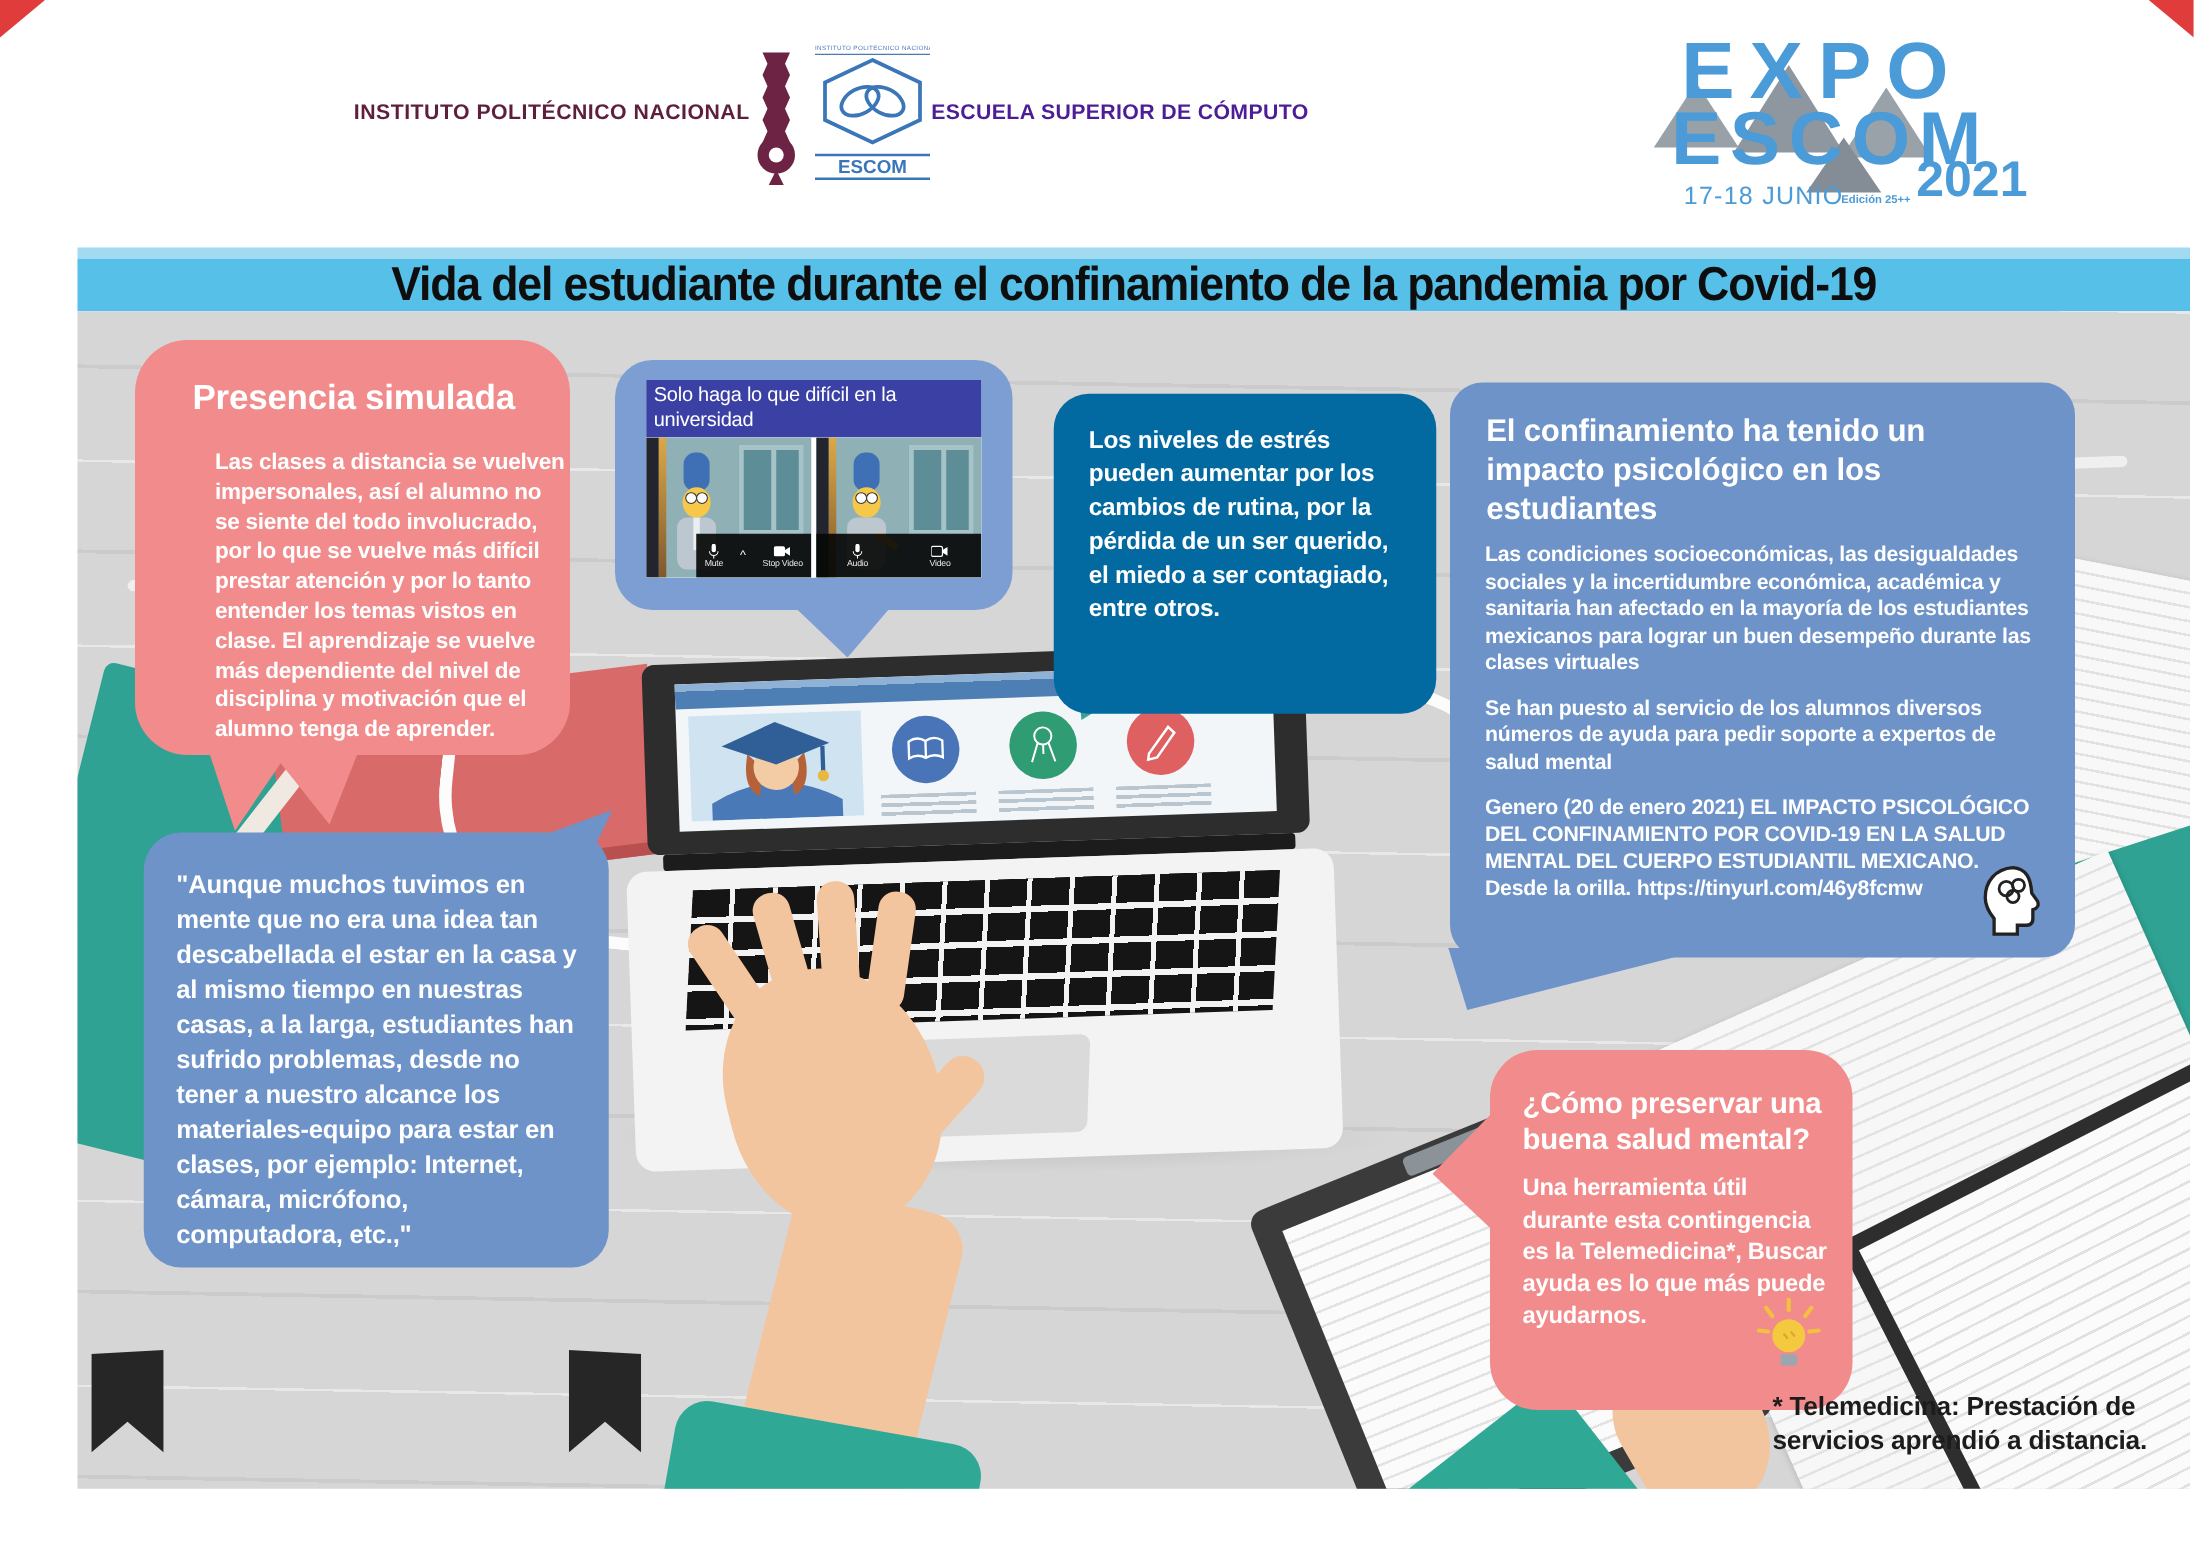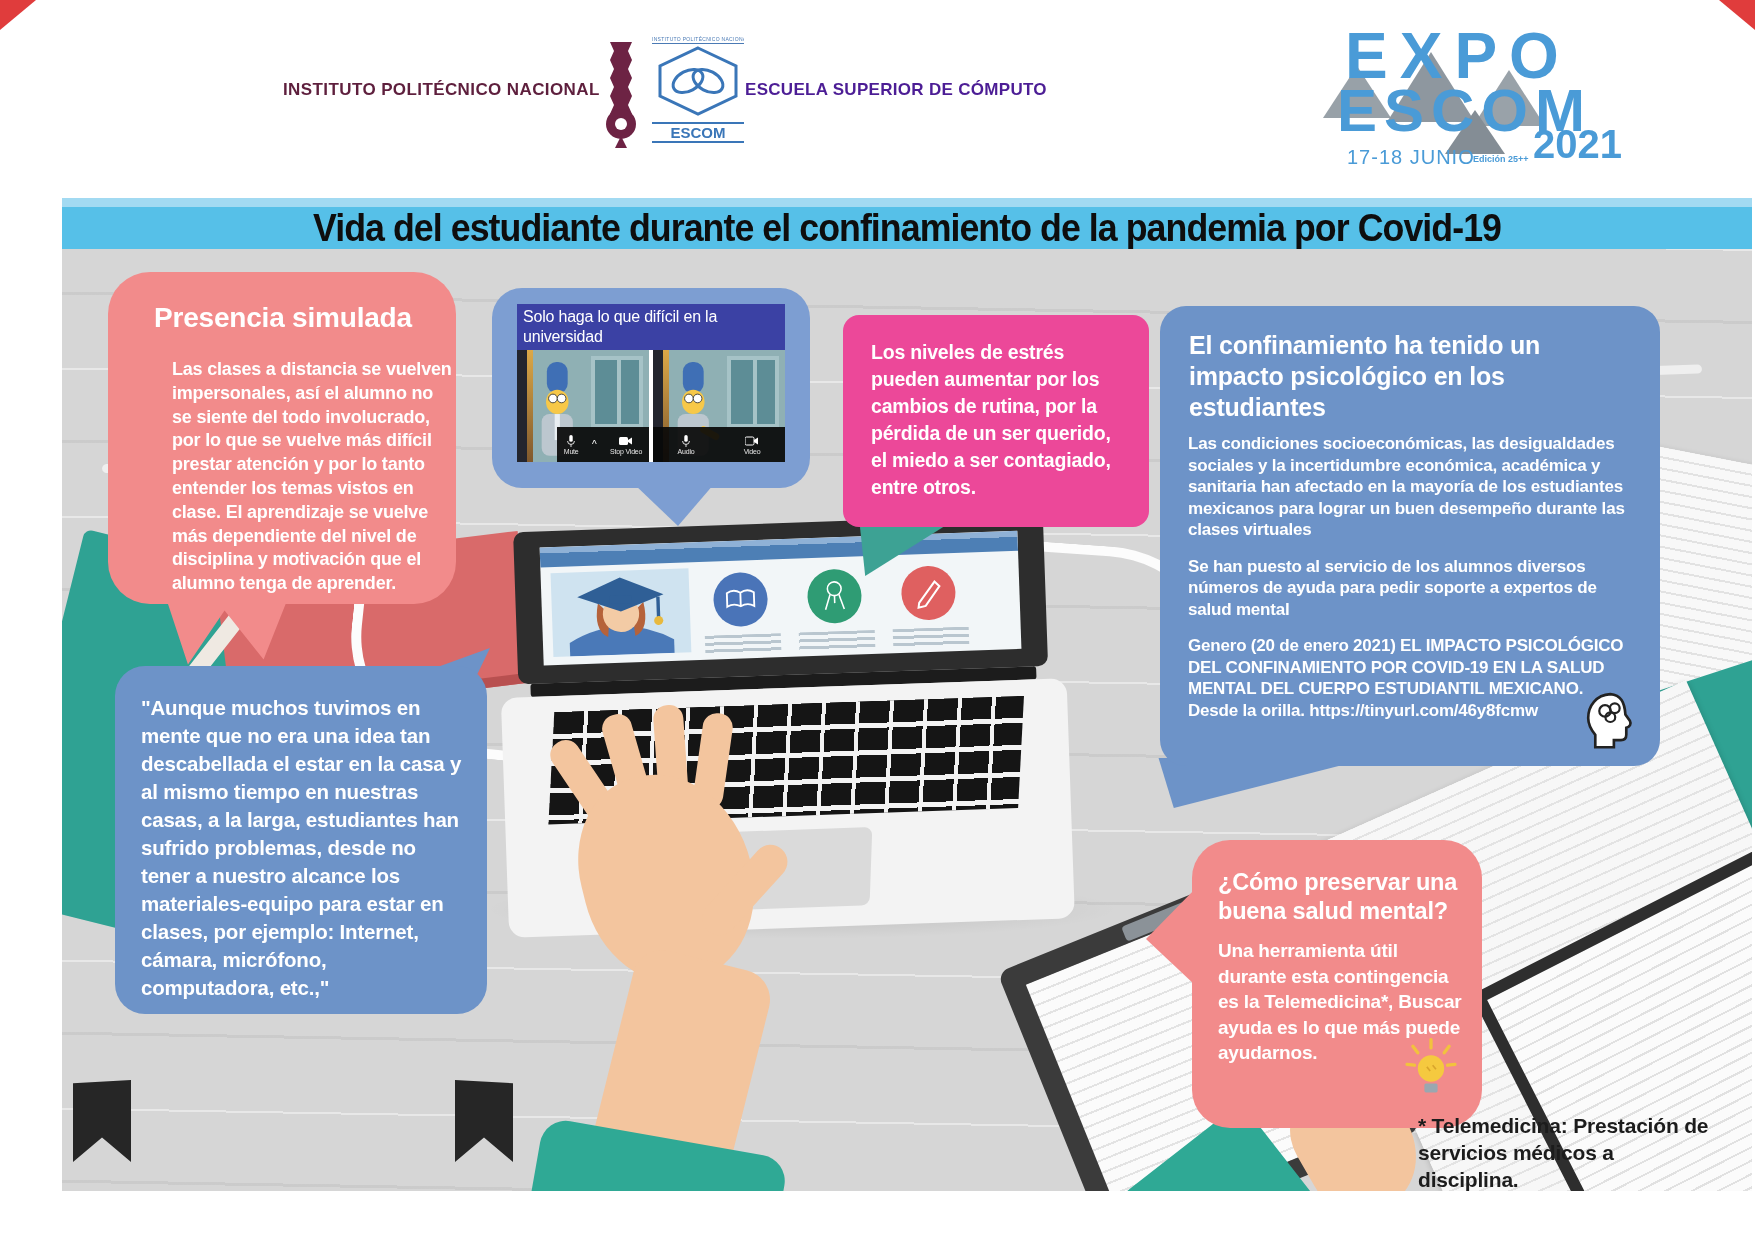--- a/index.html
+++ b/index.html
@@ -109,21 +109,21 @@
   .char{position:absolute;left:16px;top:8px;width:52px;height:100px}
   .ctrl{position:absolute;bottom:0;background:rgba(8,8,8,.92);display:flex;align-items:center;justify-content:space-around;height:35px}
   .ctrl-l{right:0;width:92px}
   .ctrl-r{right:0;width:100%}
   .ctrl .item{display:flex;flex-direction:column;align-items:center;gap:1px}
   .ctrl .lbl{font-size:7px;color:#e6e6e6;font-weight:normal;white-space:nowrap}
   .caret{color:#fff;font-size:10px;font-weight:normal}
   .icn{position:relative;width:14px;height:12px}
   .icn.crossed:after{content:"";position:absolute;left:-2px;top:-2px;width:17px;height:15px;background:linear-gradient(45deg,transparent 46%,#d44 46% 56%,transparent 56%)}
 
-  .b-estres{left:843px;top:315px;width:306px;height:212px;background:#ec4899;border-radius:16px;z-index:10}
+  .b-estres{left:843px;top:315px;width:306px;height:256px;background:#0369a1;border-radius:28px;z-index:10}
   .b-estres .bb{margin:24px 22px 0 28px;font-size:19.5px;line-height:27px}
   .tail-estres{position:absolute;left:856px;top:524px;width:92px;height:52px;background:#3da294;z-index:9;clip-path:polygon(4% 0,100% 0,10% 100%)}
 
   .b-impacto{left:1160px;top:306px;width:500px;height:460px;background:#6d93c8;border-radius:26px;z-index:10}
   .b-impacto .bt{margin:24px 24px 10px 29px;font-size:25px;line-height:31px}
   .b-impacto p{margin:0 24px 15px 28px;font-size:17px;line-height:21.5px}
   .tail-impacto{position:absolute;left:1152px;top:758px;width:218px;height:50px;background:#6d93c8;z-index:9;clip-path:polygon(3% 0,100% 0,10% 100%)}
   .head-icon{position:absolute;right:16px;bottom:4px;width:62px;height:72px}
 
   .b-quote{left:115px;top:666px;width:372px;height:348px;background:#6d93c8;border-radius:30px;z-index:10}
@@ -393,15 +393,15 @@
       </g>
       <circle cx="35" cy="37" r="16" fill="#f5c93f"></circle>
       <path d="M30 35 l4 5 m3 -7 l4 5" stroke="#d9a52c" stroke-width="2" fill="none"></path>
       <rect x="27" y="55" width="16" height="11" rx="2" fill="#9aa7b0"></rect>
     </svg>
   </div>
 
   <div class="ribbon-tail tl"></div>
   <div class="ribbon-tail tr"></div>
 
-  <div class="footnote">* Telemedicina: Prestación de servicios médicos a disciplina.</div>
+  <div class="footnote">* Telemedicina: Prestación de servicios aprendió a distancia.</div>
 
 </div>
 
 </body></html>

